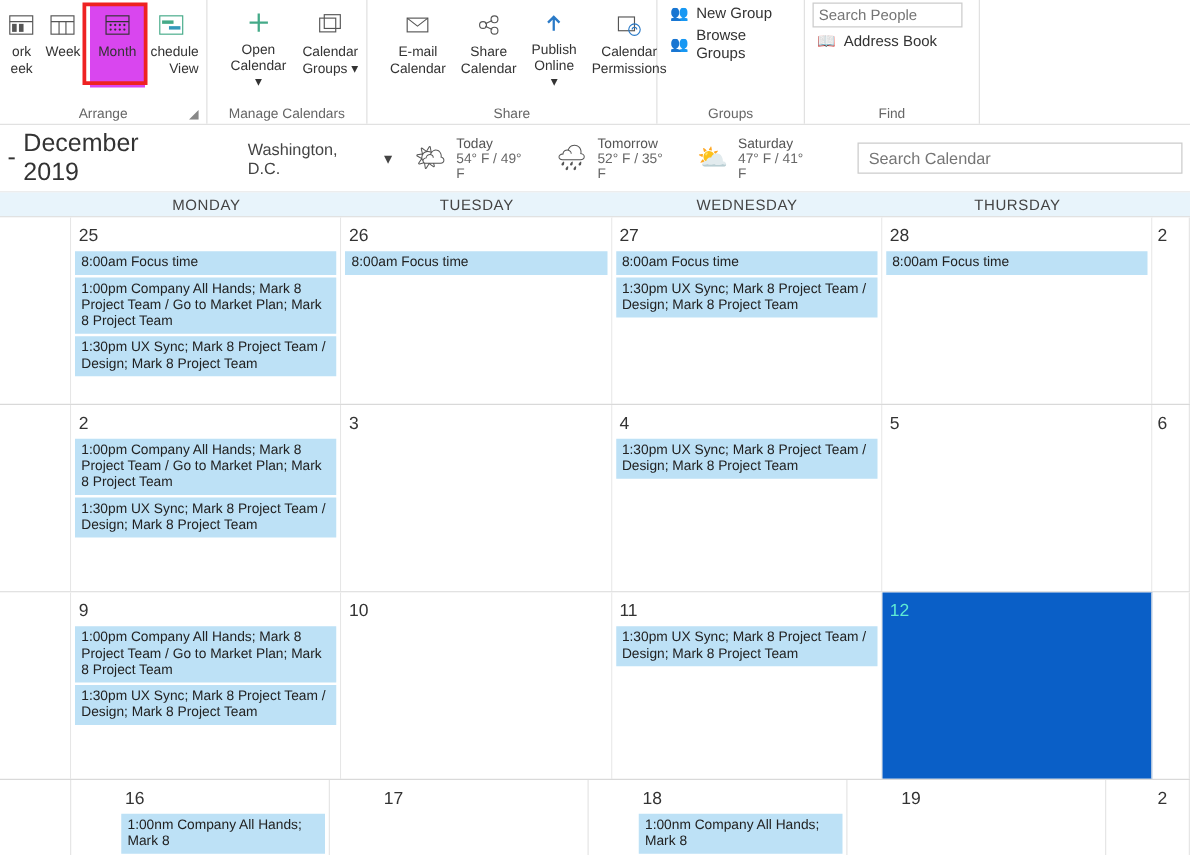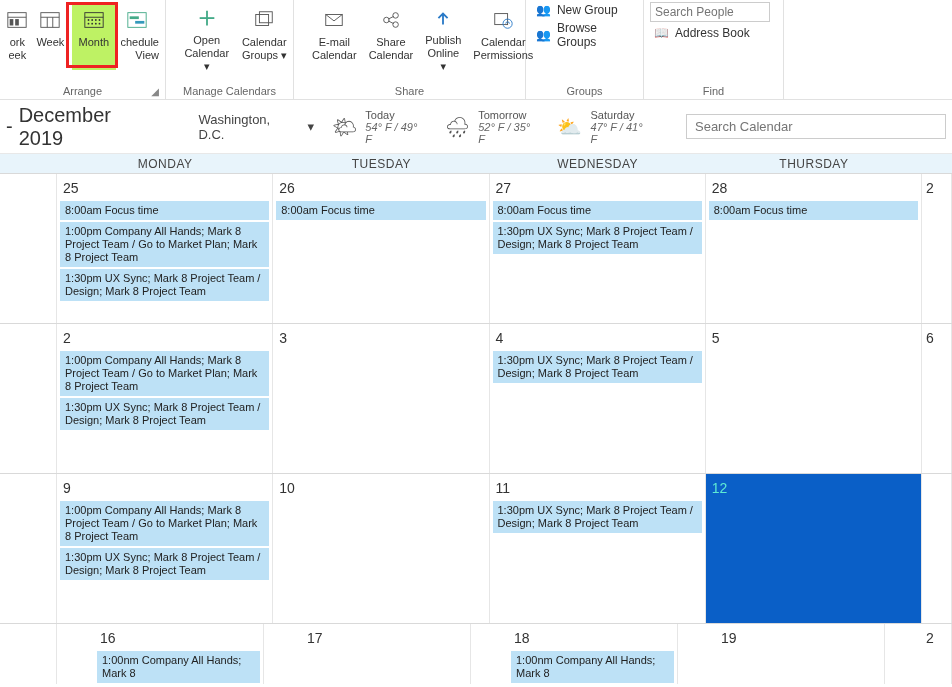--- a/index.html
+++ b/index.html
@@ -6,38 +6,38 @@
 body { background: #fff; overflow: hidden; width: 952px; height: 687px; }
 
 
 .ribbon { height: 100px; border-bottom: 1px solid #e1e1e1; display: flex; }
 .ribbon-group { display: flex; flex-direction: column; border-right: 1px solid #e1e1e1; padding: 0 6px; }
 .ribbon-buttons { flex: 1; display: flex; align-items: flex-start; padding-top: 4px; }
 .ribbon-label { font-size: 11px; color: #666; text-align: center; padding-bottom: 2px; position: relative; }
 .ribbon-label .launcher { position: absolute; right: 0; bottom: 2px; font-size: 10px; color: #888; }
 .rb { display: flex; flex-direction: column; align-items: center; justify-content: flex-start; width: 46px; height: 66px; font-size: 11px; color: #333; text-align: center; cursor: pointer; padding-top: 2px; }
 .rb.wide { width: 58px; margin-left: 12px; }
-.rb.selected { background: #bef264; text-align: right; }
+.rb.selected { background: #d946ef; text-align: right; }
 .rb .ic { width: 26px; height: 24px; margin: 2px 0 4px; display:flex; align-items:center; justify-content:center; }
 .rb .txt { line-height: 13px; }
 .highlight-box { position:absolute; border: 3px solid #e22; pointer-events:none; }
 .vlist { display:flex; flex-direction:column; gap:2px; padding-top:2px; font-size:12px; color:#333; }
 .vlist .row { display:flex; align-items:center; gap:6px; cursor:pointer; padding:1px 4px;}
 .search-people input { width: 120px; border:1px solid #ccc; font-size:12px; padding:2px 4px; }
 .addr-book { display:flex; align-items:center; gap:6px; font-size:12px; cursor:pointer; padding:2px 4px;}
 .ic svg { width: 24px; height: 22px; }
 
 
 .header { height: 54px; display:flex; align-items:center; padding: 0 6px; gap: 18px; border-bottom:1px solid #e8e8e8;}
 .hdr-title { font-size: 20px; color:#333; display:flex; align-items:center; gap:6px;}
 .hdr-loc { font-size: 13px; color:#444; display:flex; align-items:center; gap:8px; cursor:pointer; margin-left:20px;}
 .wx { display:flex; align-items:center; gap:8px; font-size:11px; color:#555; }
 .wx .day-col { display:flex; flex-direction:column; }
 .wx .lbl { color:#555; }
-.wx .temps { color:#666;font-style:italic; }
+.wx .temps { color:#666; }
 .wx-icon { font-size:20px; }
 .search-cal { flex:1;padding-left:16px; }
 .search-cal input { width: 100%; min-width: 260px; border:1px solid #ccc; padding:4px 8px; font-size:13px; }
 
 
 .weekday-row { display:flex; height:19px; background:#e8f4fb; font-size:12px; color:#444; }
 .weekday-row .wd { flex:1; display:flex; align-items:center; justify-content:center; text-transform:uppercase; letter-spacing:0.5px; }
 .weekday-row .wd.first { flex:0 0 57px; }
 .weekday-row .wd.last { flex:0 0 30px; }
 

